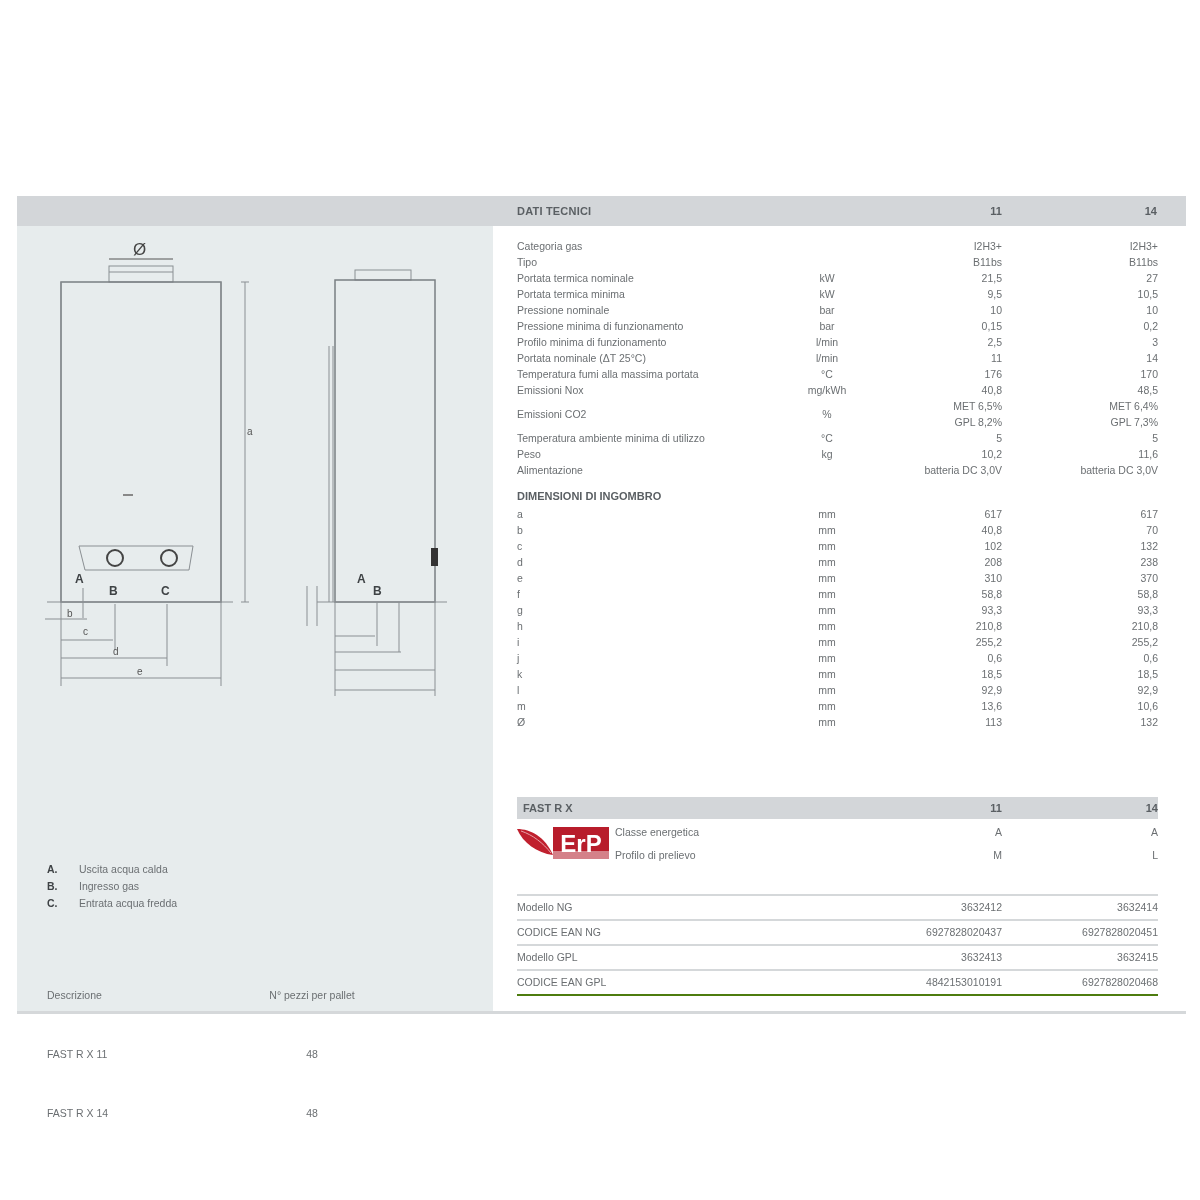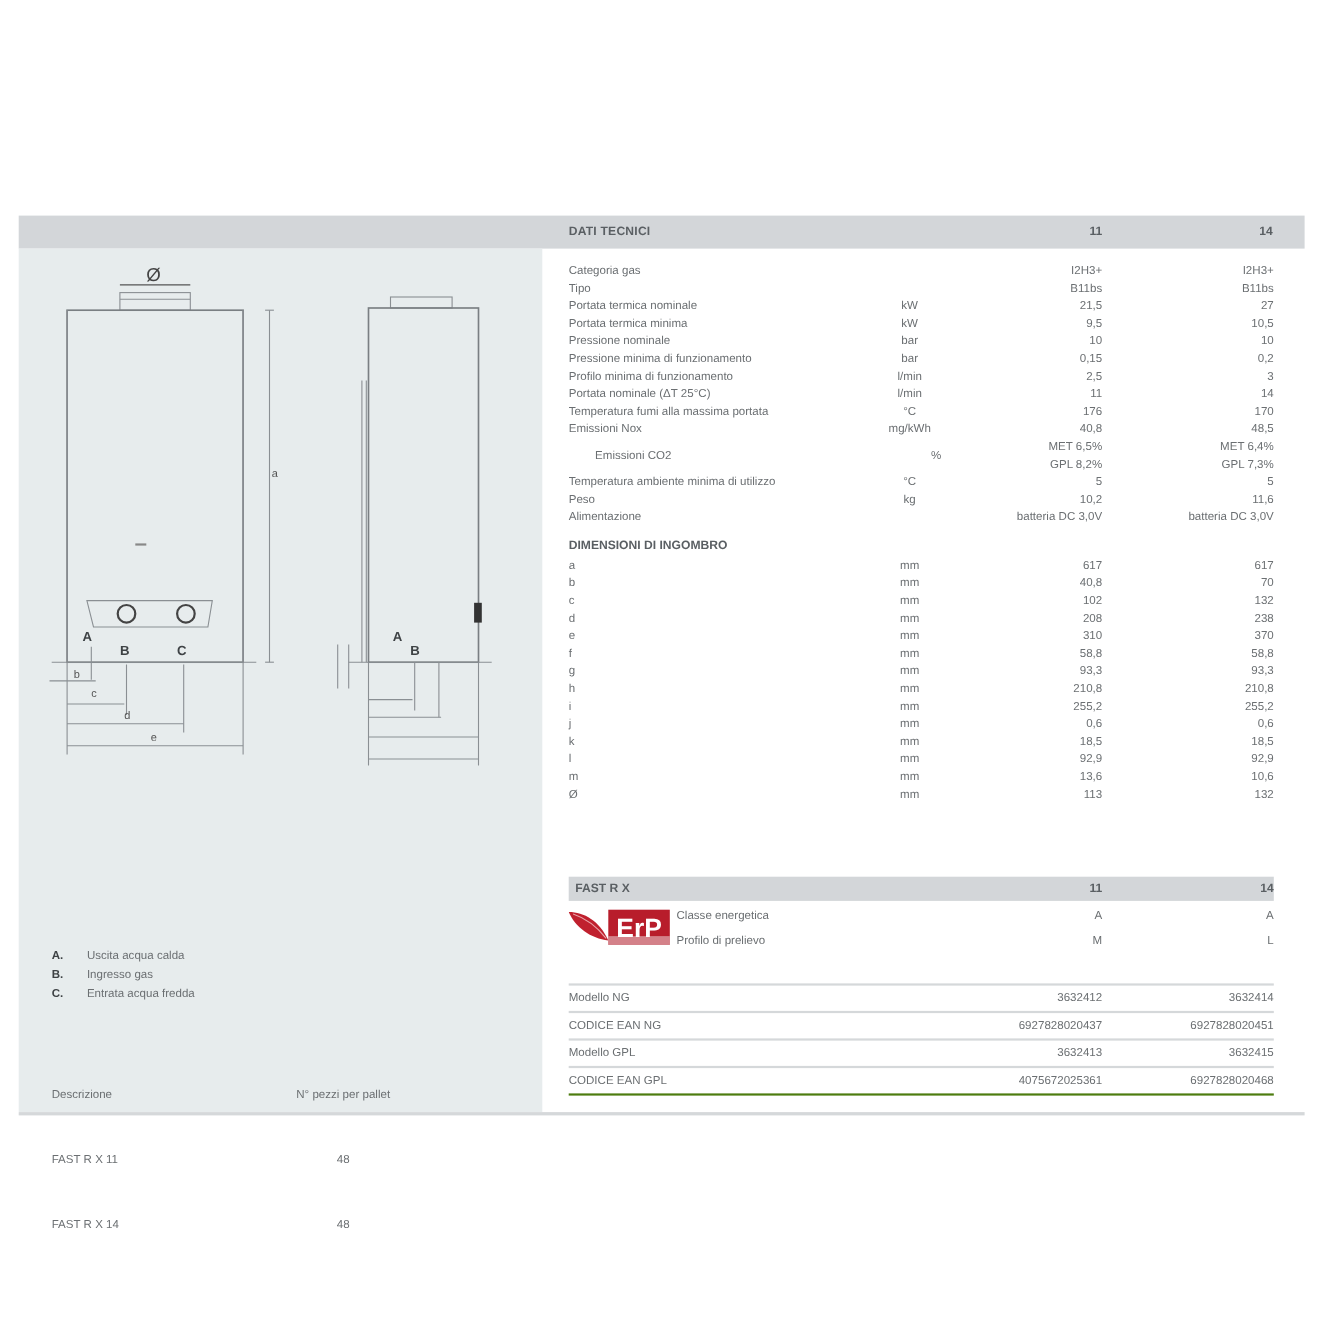--- a/index.html
+++ b/index.html
@@ -9,21 +9,21 @@
   .left-panel { position:absolute; left:0; top:30px; width:476px; height:785px; background:#e7eced; }
   .top-band { position:absolute; left:0; top:0; width:1169px; height:30px; background:#d3d6d9; }
   .bottom-rule { position:absolute; left:0; top:815px; width:1169px; height:3px; background:#d5d8da; }
 
   .hdr-title { position:absolute; left:500px; top:9px; font-size:11px; font-weight:bold; color:#5a5f63; letter-spacing:0.2px; }
   .hdr-c1 { position:absolute; left:960px; width:25px; text-align:right; top:9px; font-size:11px; font-weight:bold; color:#5a5f63; }
   .hdr-c2 { position:absolute; left:1110px; width:30px; text-align:right; top:9px; font-size:11px; font-weight:bold; color:#5a5f63; }
 
   .spec { position:absolute; left:500px; width:641px; font-size:10.5px; line-height:16px; color:#6b6f72; }
   .row { position:relative; height:16px; white-space:nowrap; }
-  .row.tall { height:32px;margin-left:24px; }
+  .row.tall { height:32px; }
   .row .lab { position:absolute; left:0; top:0; }
   .row.tall .lab { top:8px; }
   .row .unit { position:absolute; left:290px; width:40px; text-align:center; top:0; }
   .row.tall .unit { top:8px; }
   .row .v1 { position:absolute; right:156px; top:0; text-align:right; }
   .row .v2 { position:absolute; right:0; top:0; text-align:right; }
   .v-line { display:block; text-align:right; }
 
   .sec-title { font-size:11px; font-weight:bold; color:#5a5f63; height:20px; line-height:20px; margin-top:8px; }
 
@@ -342,21 +342,21 @@
         <span class="v1">6927828020437</span>
         <span class="v2">6927828020451</span>
       </div>
     <div class="code-row">
         <span class="lab">Modello GPL</span>
         <span class="v1">3632413</span>
         <span class="v2">3632415</span>
       </div>
     <div class="code-row">
         <span class="lab">CODICE EAN GPL</span>
-        <span class="v1">4075672025361</span>
+        <span class="v1">4842153010191</span>
         <span class="v2">6927828020468</span>
       </div>
   </div>
 
   <div class="legend">
     <div><span class="k">A.</span><span>Uscita acqua calda</span></div>
     <div><span class="k">B.</span><span>Ingresso gas</span></div>
     <div><span class="k">C.</span><span>Entrata acqua fredda</span></div>
   </div>
 

